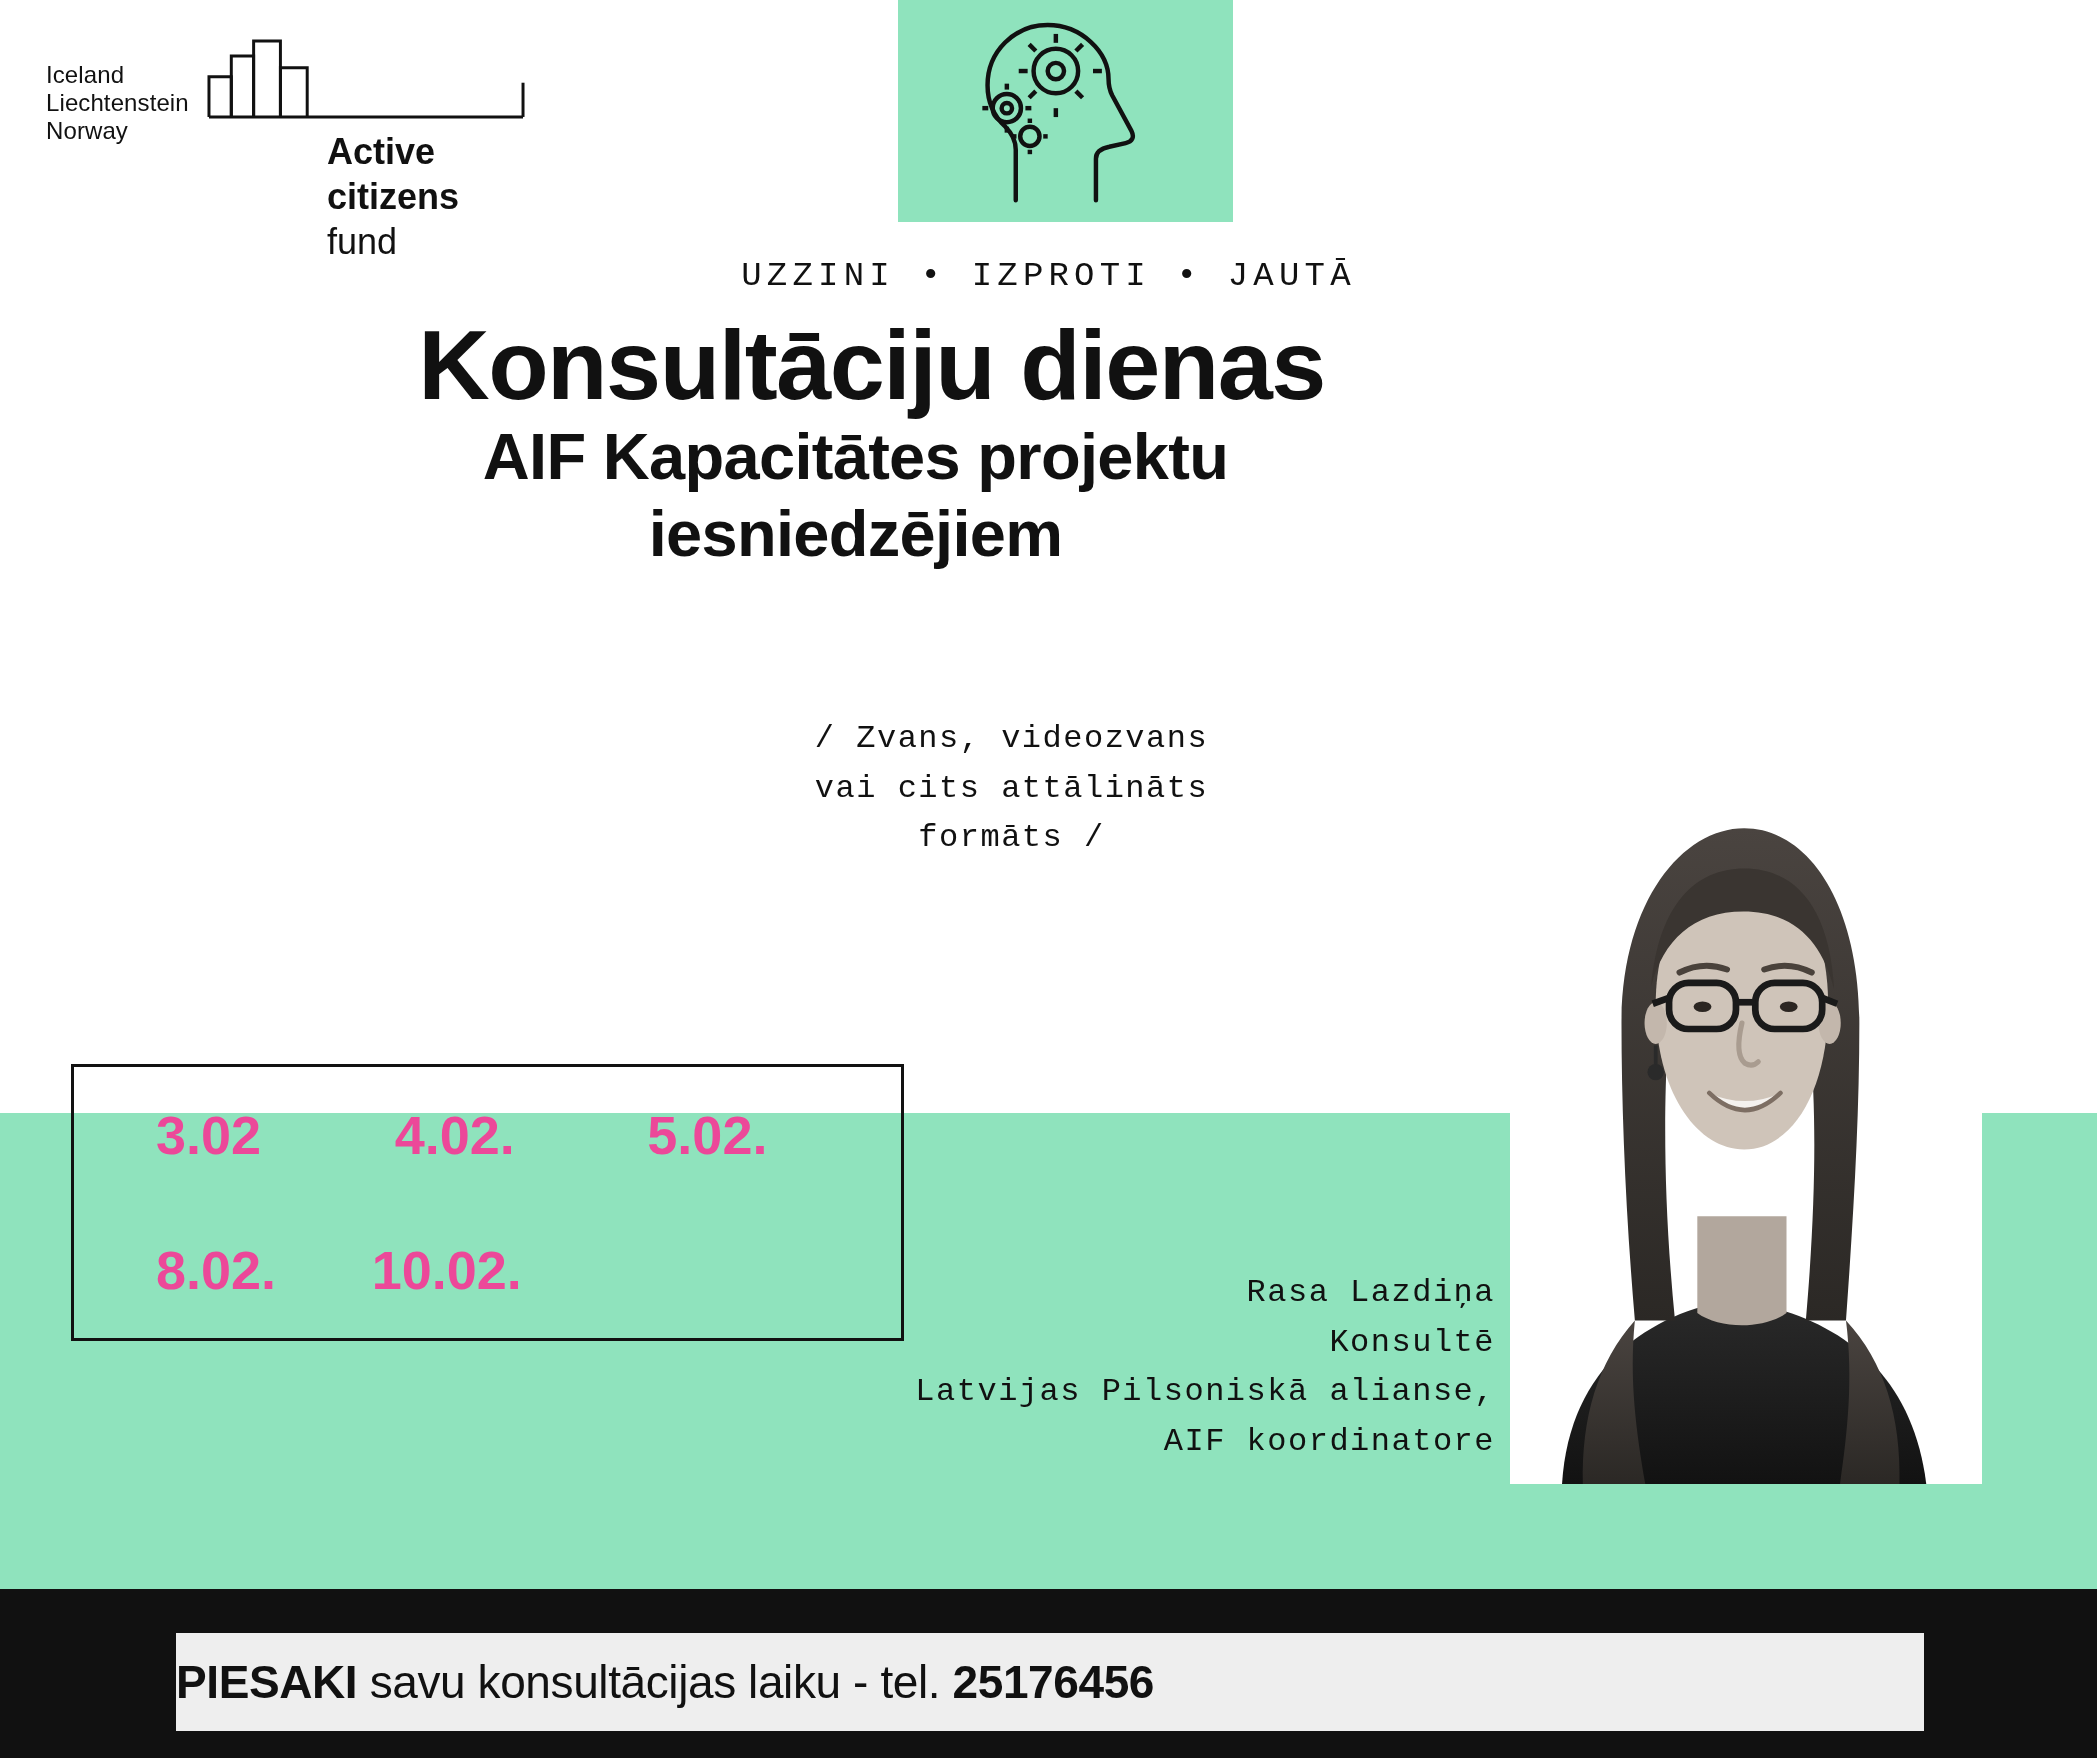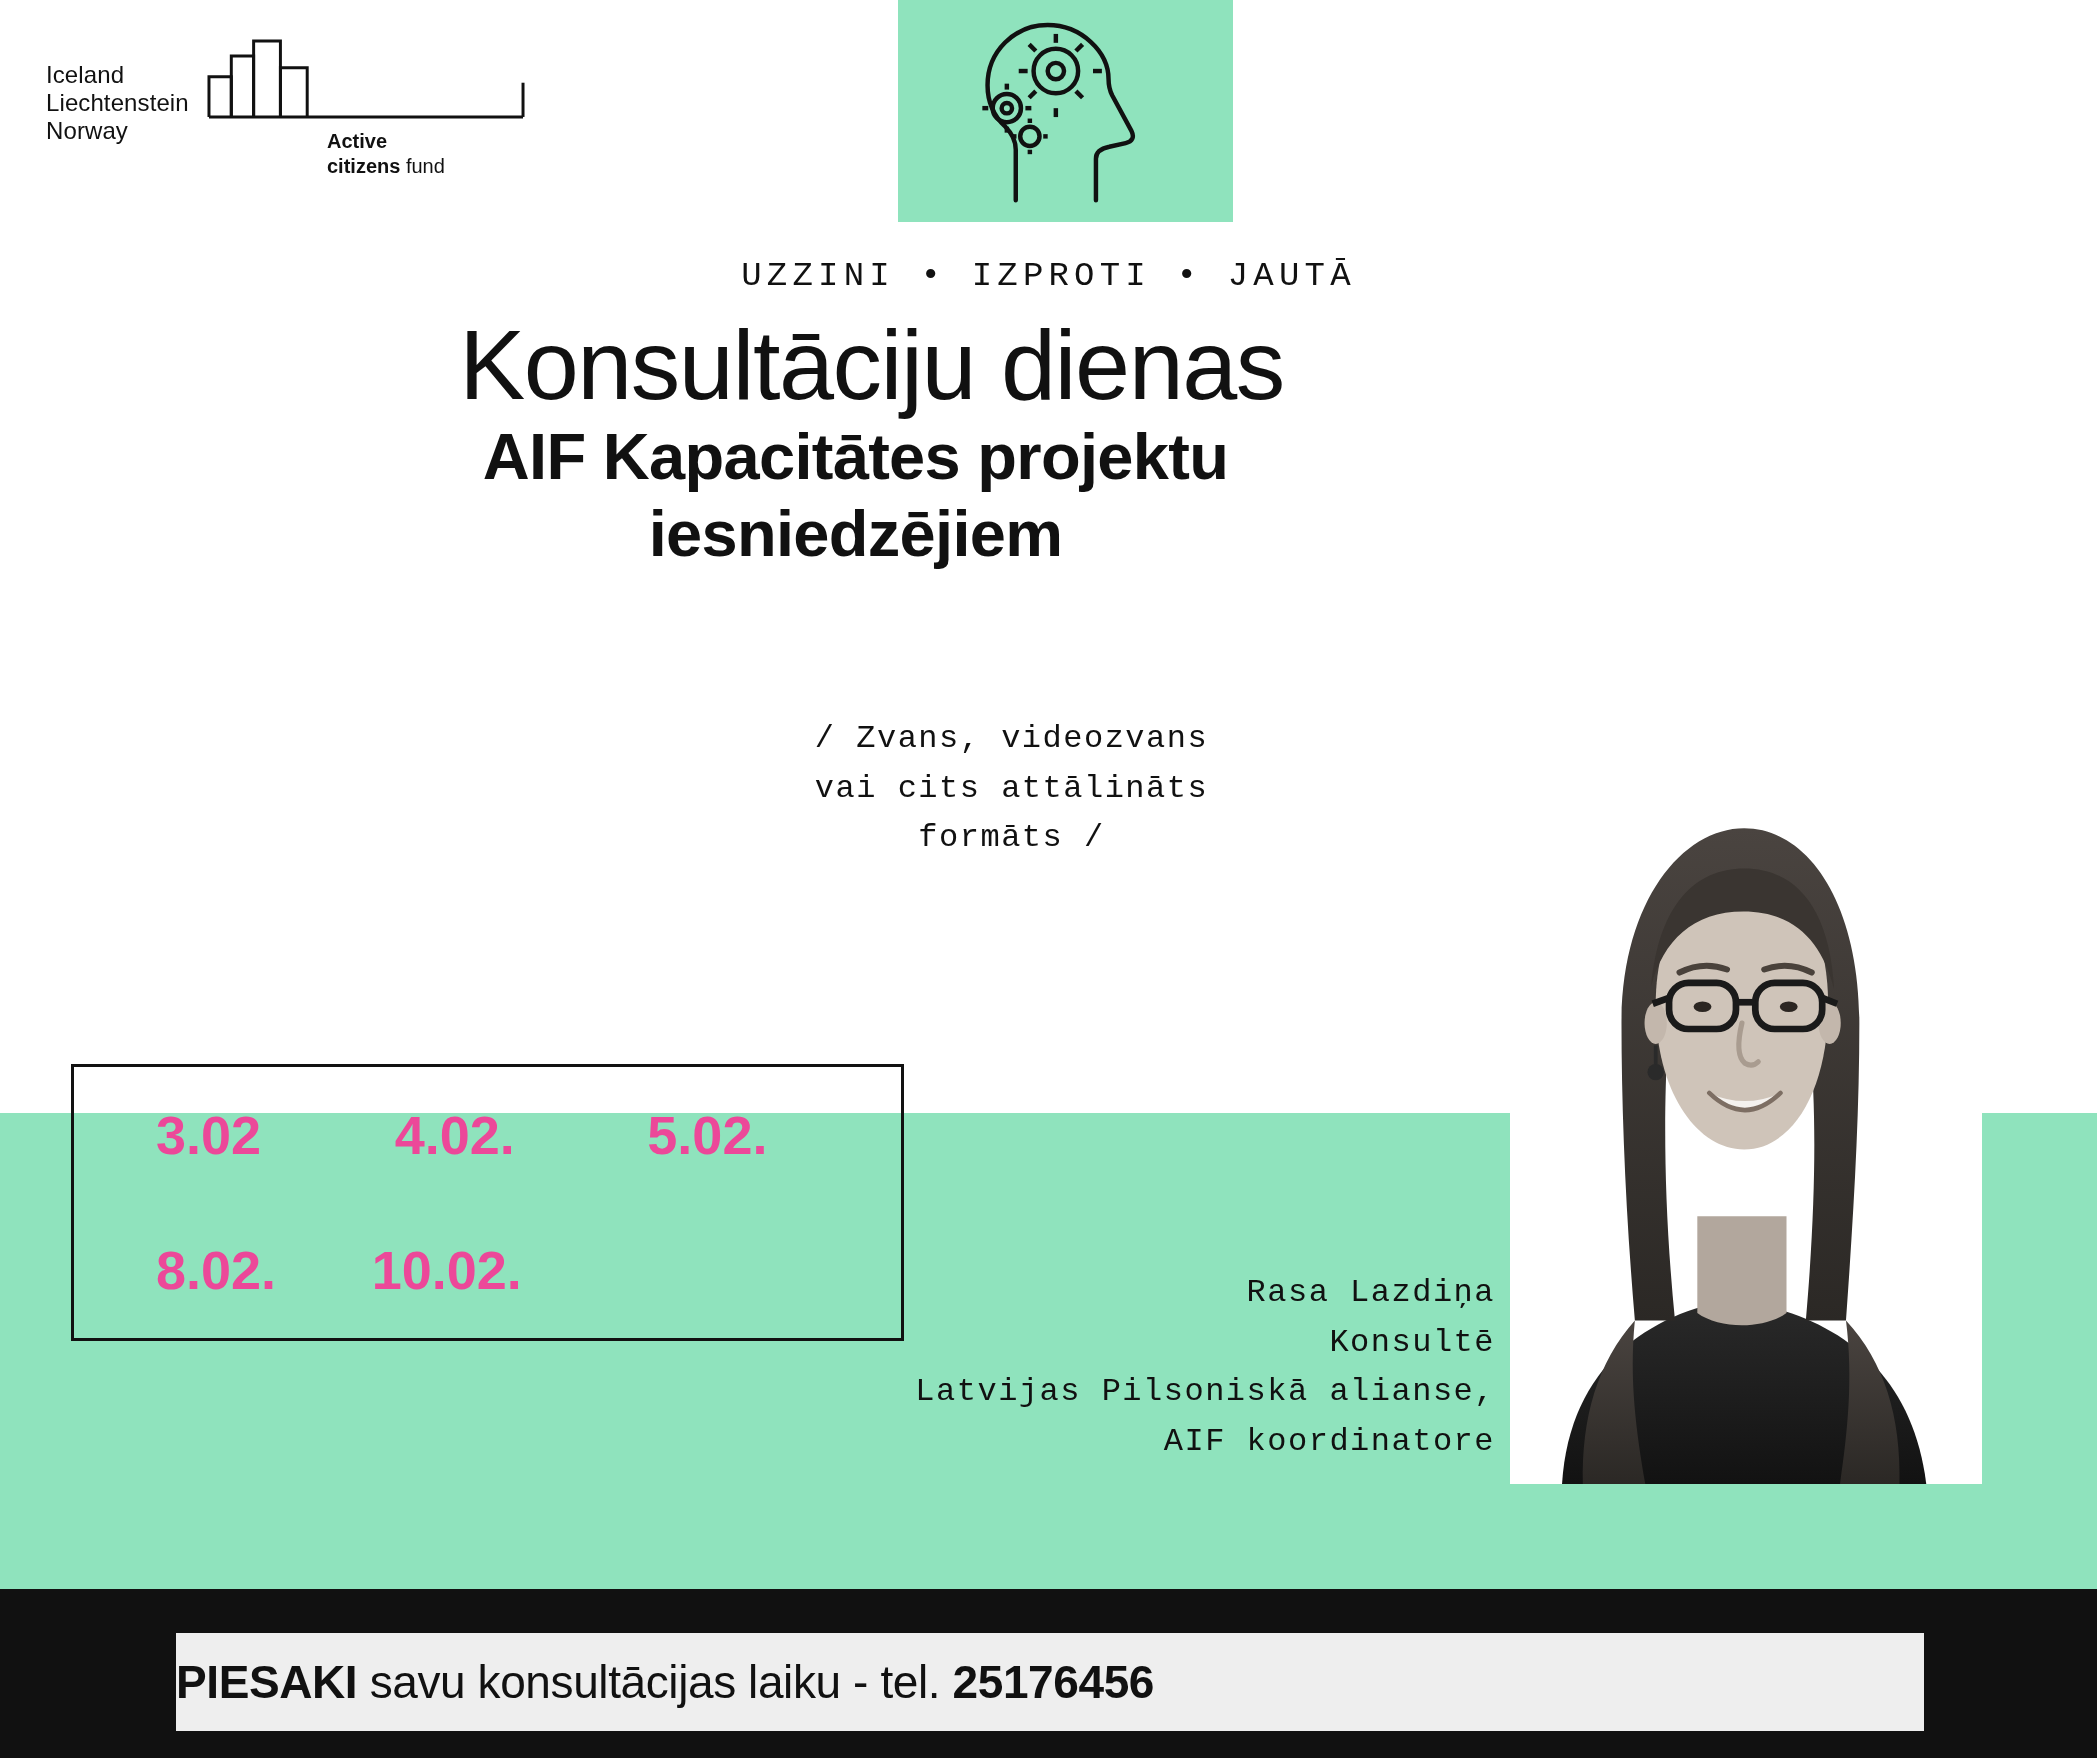--- a/index.html
+++ b/index.html
@@ -40,21 +40,21 @@
     position: absolute;
     left: 160px;
     top: 13.4px;
     width: 320px;
     height: 82px;
   }
   .logo-acf {
     position: absolute;
     left: 281px;
     top: 104px;
-    font-size: 20px;
+    font-size: 36px;
     line-height: 1.25;
     color: #111111;
   }
   .logo-acf b { font-weight: bold; }
   .logo-acf .light { font-weight: normal; }
 
   
   .head-box {
     position: absolute;
     left: 898px;
@@ -82,21 +82,21 @@
   .headline {
     position: absolute;
     left: 0;
     top: 312px;
     width: 1711px;
     text-align: center;
     color: #111111;
   }
   .headline .l1 {
     font-size: 99px;
-    font-weight: normal;
+    font-weight: bold;
     letter-spacing: -1.5px;
     line-height: 1.08;
     margin-left: 32px;
   }
   .headline .l2 {
     font-size: 65px;
     font-weight: bold;
     letter-spacing: -0.7px;
     line-height: 1.18;
   }

